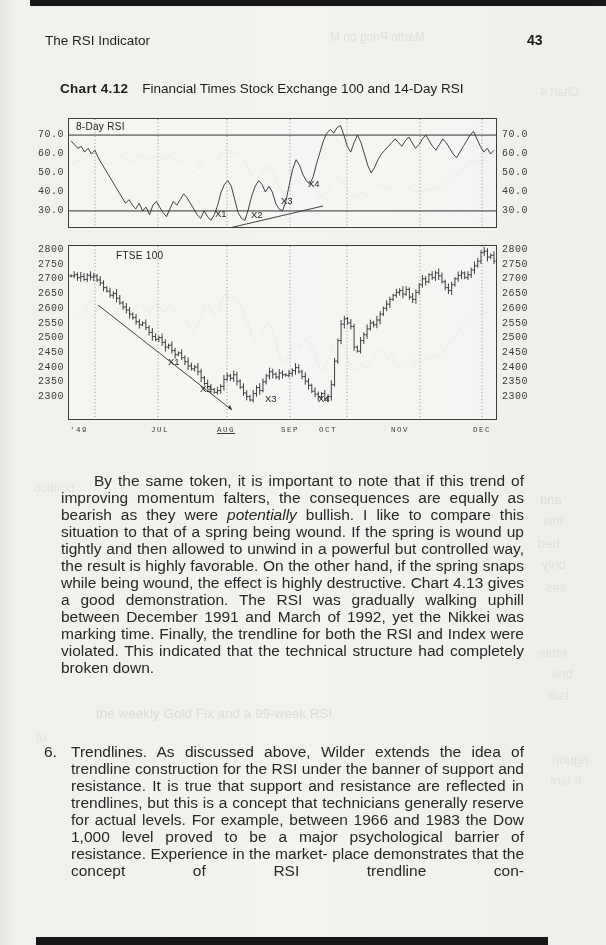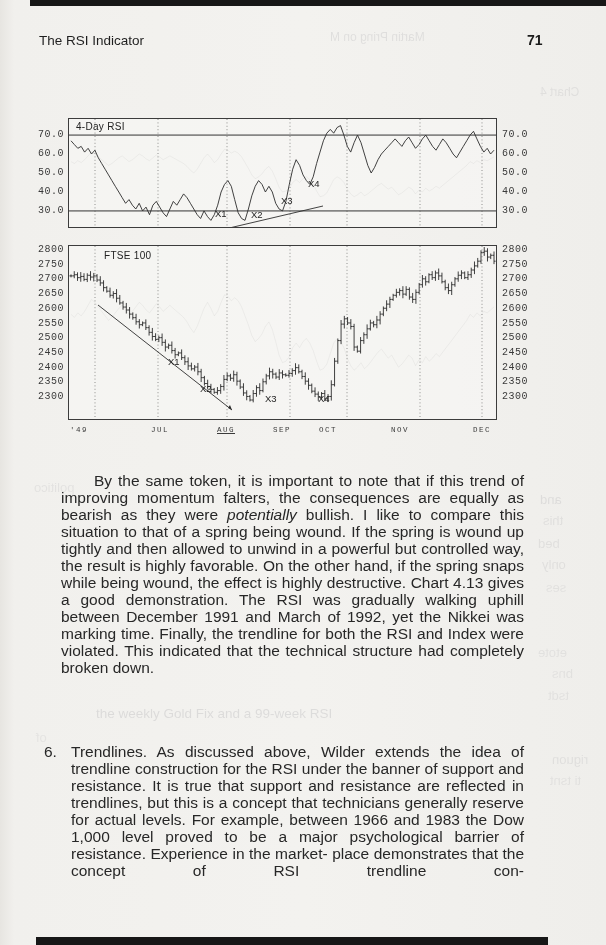--- a/index.html
+++ b/index.html
@@ -2,21 +2,21 @@
 <html><head>
 <meta charset="utf-8">
 <style>
   html,body{margin:0;padding:0;background:#d8d6d2;}
   .page{
     position:relative;width:606px;height:945px;overflow:hidden;
     background:linear-gradient(90deg,#e7e5e1 0px,#f1f0ed 14px,#f3f2ef 50%,#efeeeb 100%);
     font-family:"Liberation Sans",sans-serif;color:#262626;
   }
   .scanbar{position:absolute;background:#171717;}
-  .hdr{position:absolute;top:33px;left:39px;font-size:13.5px;color:#1f1f1f;text-align:right;}
+  .hdr{position:absolute;top:33px;left:45px;font-size:13.5px;color:#1f1f1f;text-align:right;}
   .pgnum{position:absolute;top:32px;left:527px;font-size:14px;font-weight:bold;color:#1b1b1b;}
   .caption{position:absolute;top:81px;left:60px;font-size:13.5px;color:#1d1d1d;}
   .caption b{font-weight:bold;letter-spacing:.3px;margin-right:14px;}
   .plot{position:absolute;background:rgba(255,255,255,.28);}
   .plot svg{display:block;}
   .chart-title{position:absolute;font-size:10px;color:#222;letter-spacing:.3px;}
   .tick{position:absolute;font-family:"Liberation Mono",monospace;font-size:10px;
         letter-spacing:.5px;color:#3a3a3a;line-height:8px;white-space:nowrap;}
   .tick.left{width:26px;text-align:right;}
   .month{position:absolute;top:426px;font-family:"Liberation Mono",monospace;font-size:7.5px;
@@ -31,22 +31,25 @@
 </style>
 </head>
 <body>
 
 <div class="page">
 
   <div class="scanbar" style="left:30px;top:0;width:576px;height:6px;"></div>
   <div class="scanbar" style="left:36px;top:937px;width:512px;height:8px;"></div>
 
   <div class="hdr">The RSI Indicator</div>
-  <div class="pgnum">71</div>
-
+  <div class="pgnum">43</div>
+
+  <div class="caption">
+    <b>Chart 4.12</b><span>Financial Times Stock Exchange 100 and 14-Day RSI</span>
+  </div>
 
   <div class="plot" id="plot-rsi" style="left:68px;top:118px;width:429px;height:110px;">
       <svg width="429" height="110">
         <line x1="27" y1="1" x2="27" y2="109" stroke="#666" stroke-width="0.7" stroke-dasharray="1 2.4"></line>
         <line x1="90" y1="1" x2="90" y2="109" stroke="#666" stroke-width="0.7" stroke-dasharray="1 2.4"></line>
         <line x1="159" y1="1" x2="159" y2="109" stroke="#666" stroke-width="0.7" stroke-dasharray="1 2.4"></line>
         <line x1="222" y1="1" x2="222" y2="109" stroke="#666" stroke-width="0.7" stroke-dasharray="1 2.4"></line>
         <line x1="279" y1="1" x2="279" y2="109" stroke="#666" stroke-width="0.7" stroke-dasharray="1 2.4"></line>
         <line x1="352" y1="1" x2="352" y2="109" stroke="#666" stroke-width="0.7" stroke-dasharray="1 2.4"></line>
         <line x1="414" y1="1" x2="414" y2="109" stroke="#666" stroke-width="0.7" stroke-dasharray="1 2.4"></line>
@@ -55,21 +58,21 @@
         <polyline points="3.0,38.9 6.4,40.8 9.8,42.7 13.2,41.7 16.6,44.6 20.1,42.7 23.5,45.5 26.9,43.6 30.3,47.4 33.7,50.3 37.1,53.1 40.5,55.9 43.9,58.8 47.3,61.6 50.8,64.5 54.2,67.3 57.6,70.2 61.0,68.3 64.4,71.1 67.8,73.0 71.2,70.2 74.6,74.0 78.0,72.1 81.5,75.9 84.9,71.1 88.3,69.2 91.7,72.1 95.1,74.9 98.5,76.8 101.9,73.0 105.3,69.2 108.8,71.1 112.2,68.3 115.6,65.4 119.0,67.3 122.4,70.2 125.8,73.0 129.2,75.9 132.6,77.8 136.0,74.0 139.5,76.8 142.9,78.7 146.3,75.9 149.7,71.1 153.1,64.5 156.5,60.7 159.9,58.8 163.3,61.6 166.7,68.3 170.2,74.9 173.6,77.8 177.0,78.7 180.4,73.0 183.8,66.4 187.2,61.6 190.6,58.8 194.0,60.7 197.4,64.5 200.9,61.6 204.3,64.5 207.7,70.2 211.1,73.0 214.5,74.0 217.9,69.2 221.3,60.7 224.7,53.1 228.1,48.4 231.6,51.2 235.0,55.9 238.4,58.8 241.8,60.7 245.2,56.9 248.6,50.3 252.0,44.6 255.4,38.9 258.8,35.1 262.3,33.2 265.7,35.1 269.1,32.2 272.5,31.3 275.9,36.0 279.3,41.7 282.7,44.6 286.1,39.8 289.5,36.0 293.0,39.8 296.4,45.5 299.8,51.2 303.2,55.0 306.6,52.2 310.0,48.4 313.4,45.5 316.8,43.6 320.3,41.7 323.7,39.8 327.1,37.9 330.5,39.8 333.9,41.7 337.3,38.9 340.7,37.0 344.1,39.8 347.5,42.7 351.0,40.8 354.4,37.9 357.8,36.0 361.2,38.9 364.6,41.7 368.0,43.6 371.4,40.8 374.8,37.9 378.2,39.8 381.7,42.7 385.1,45.5 388.5,47.4 391.9,44.6 395.3,41.7 398.7,38.9 402.1,36.0 405.5,34.1 408.9,37.9 412.4,41.7 415.8,44.6 419.2,42.7 422.6,45.5 426.0,43.6" fill="none" stroke="#777" stroke-width="1" opacity="0.08" transform="translate(429,0) scale(-1,1)"></polyline>
         <polyline points="3.0,22.8 6.4,26.6 9.8,30.3 13.2,28.4 16.6,34.1 20.1,30.3 23.5,36.0 26.9,32.2 30.3,39.8 33.7,45.5 37.1,51.2 40.5,56.9 43.9,62.6 47.3,68.3 50.8,74.0 54.2,79.7 57.6,85.3 61.0,81.6 64.4,87.2 67.8,91.0 71.2,85.3 74.6,92.9 78.0,89.1 81.5,96.7 84.9,87.2 88.3,83.4 91.7,89.1 95.1,94.8 98.5,98.6 101.9,91.0 105.3,83.4 108.8,87.2 112.2,81.6 115.6,75.9 119.0,79.7 122.4,85.3 125.8,91.0 129.2,96.7 132.6,100.5 136.0,92.9 139.5,98.6 142.9,102.4 146.3,96.7 149.7,87.2 153.1,74.0 156.5,66.4 159.9,62.6 163.3,68.3 166.7,81.6 170.2,94.8 173.6,100.5 177.0,102.4 180.4,91.0 183.8,77.8 187.2,68.3 190.6,62.6 194.0,66.4 197.4,74.0 200.9,68.3 204.3,74.0 207.7,85.3 211.1,91.0 214.5,92.9 217.9,83.4 221.3,66.4 224.7,51.2 228.1,41.7 231.6,47.4 235.0,56.9 238.4,62.6 241.8,66.4 245.2,58.8 248.6,45.5 252.0,34.1 255.4,22.8 258.8,15.2 262.3,11.4 265.7,15.2 269.1,9.5 272.5,7.6 275.9,17.1 279.3,28.4 282.7,34.1 286.1,24.7 289.5,17.1 293.0,24.7 296.4,36.0 299.8,47.4 303.2,55.0 306.6,49.3 310.0,41.7 313.4,36.0 316.8,32.2 320.3,28.4 323.7,24.7 327.1,20.9 330.5,24.7 333.9,28.4 337.3,22.8 340.7,19.0 344.1,24.7 347.5,30.3 351.0,26.6 354.4,20.9 357.8,17.1 361.2,22.8 364.6,28.4 368.0,32.2 371.4,26.6 374.8,20.9 378.2,24.7 381.7,30.3 385.1,36.0 388.5,39.8 391.9,34.1 395.3,28.4 398.7,22.8 402.1,17.1 405.5,13.3 408.9,20.9 412.4,28.4 415.8,34.1 419.2,30.3 422.6,36.0 426.0,32.2" fill="none" stroke="#2d2d2d" stroke-width="0.9" stroke-linejoin="round"></polyline>
         <line x1="157" y1="111" x2="255" y2="88" stroke="#2e2e2e" stroke-width="0.9"></line>
         <text x="147" y="99" fill="#1f1f1f" font-size="9.5px" font-family="&quot;Liberation Sans&quot;,sans-serif">X1</text>
         <text x="183" y="100" fill="#1f1f1f" font-size="9.5px" font-family="&quot;Liberation Sans&quot;,sans-serif">X2</text>
         <text x="213" y="86" fill="#1f1f1f" font-size="9.5px" font-family="&quot;Liberation Sans&quot;,sans-serif">X3</text>
         <text x="240" y="69" fill="#1f1f1f" font-size="9.5px" font-family="&quot;Liberation Sans&quot;,sans-serif">X4</text>
         <rect x="0.5" y="0.5" width="428" height="109" fill="none" stroke="#3c3c3c" stroke-width="1"></rect>
       </svg>
     </div>
-  <div class="chart-title" id="title-rsi" style="left:76px;top:121px;">4-Day RSI</div>
+  <div class="chart-title" id="title-rsi" style="left:76px;top:121px;">8-Day RSI</div>
 
   <div class="plot" id="plot-ftse" style="left:68px;top:245px;width:429px;height:175px;">
       <svg width="429" height="175">
         <line x1="27" y1="1" x2="27" y2="174" stroke="#666" stroke-width="0.7" stroke-dasharray="1 2.4"></line>
         <line x1="90" y1="1" x2="90" y2="174" stroke="#666" stroke-width="0.7" stroke-dasharray="1 2.4"></line>
         <line x1="159" y1="1" x2="159" y2="174" stroke="#666" stroke-width="0.7" stroke-dasharray="1 2.4"></line>
         <line x1="222" y1="1" x2="222" y2="174" stroke="#666" stroke-width="0.7" stroke-dasharray="1 2.4"></line>
         <line x1="279" y1="1" x2="279" y2="174" stroke="#666" stroke-width="0.7" stroke-dasharray="1 2.4"></line>
         <line x1="352" y1="1" x2="352" y2="174" stroke="#666" stroke-width="0.7" stroke-dasharray="1 2.4"></line>
         <line x1="414" y1="1" x2="414" y2="174" stroke="#666" stroke-width="0.7" stroke-dasharray="1 2.4"></line>
@@ -469,21 +472,21 @@
         <line x1="426" y1="16.176470588235293" x2="427.6" y2="16.176470588235293" stroke="#2b2b2b" stroke-width="0.9"></line>
         <line x1="30" y1="60" x2="164" y2="165" stroke="#2e2e2e" stroke-width="0.9"></line>
         <polygon points="164,165 160,163 162,160" fill="#2e2e2e"></polygon>
         <text x="100" y="120" fill="#1f1f1f" font-size="9.5px" font-family="&quot;Liberation Sans&quot;,sans-serif">X1</text>
         <text x="132" y="147" fill="#1f1f1f" font-size="9.5px" font-family="&quot;Liberation Sans&quot;,sans-serif">X2</text>
         <text x="197" y="157" fill="#1f1f1f" font-size="9.5px" font-family="&quot;Liberation Sans&quot;,sans-serif">X3</text>
         <text x="250" y="157" fill="#1f1f1f" font-size="9.5px" font-family="&quot;Liberation Sans&quot;,sans-serif">X4</text>
         <rect x="0.5" y="0.5" width="428" height="174" fill="none" stroke="#3c3c3c" stroke-width="1"></rect>
       </svg>
     </div>
-  <div class="chart-title" id="title-ftse" style="left:64px;top:250px;padding-left:40px;">FTSE 100</div>
+  <div class="chart-title" id="title-ftse" style="left:76px;top:250px;padding-left:40px;">FTSE 100</div>
 
   <div id="axis-layer">
       <span class="tick left" style="left: 38px; top: 131.069px;">70.0</span>
       <span class="tick right" style="left: 502px; top: 131.069px;">70.0</span>
       <span class="tick left" style="left: 38px; top: 150.034px;">60.0</span>
       <span class="tick right" style="left: 502px; top: 150.034px;">60.0</span>
       <span class="tick left" style="left: 38px; top: 169px;">50.0</span>
       <span class="tick right" style="left: 502px; top: 169px;">50.0</span>
       <span class="tick left" style="left: 38px; top: 187.966px;">40.0</span>
       <span class="tick right" style="left: 502px; top: 187.966px;">40.0</span>
@@ -507,21 +510,21 @@
       <span class="tick right" style="left: 502px; top: 348.941px;">2450</span>
       <span class="tick left" style="left: 38px; top: 363.647px;">2400</span>
       <span class="tick right" style="left: 502px; top: 363.647px;">2400</span>
       <span class="tick left" style="left: 38px; top: 378.353px;">2350</span>
       <span class="tick right" style="left: 502px; top: 378.353px;">2350</span>
       <span class="tick left" style="left: 38px; top: 393.059px;">2300</span>
       <span class="tick right" style="left: 502px; top: 393.059px;">2300</span>
       <span class="month" style="left: 70px;">'49</span>
       <span class="month" style="left: 160px; transform: translateX(-50%); font-family: Liberation Mono, monospace;">JUL</span>
       <span class="month" style="left: 226px; transform: translateX(-50%); text-decoration: underline;">AUG</span>
-      <span class="month" style="left: 282px; transform: translateX(-50%);">SEP</span>
+      <span class="month" style="left: 290px; transform: translateX(-50%);">SEP</span>
       <span class="month" style="left: 328px; transform: translateX(-50%);">OCT</span>
       <span class="month" style="left: 400px; transform: translateX(-50%);">NOV</span>
       <span class="month" style="left: 482px; transform: translateX(-50%);">DEC</span>
     </div>
 
   <p class="body-text" id="para1"><span>By the same token, it is important to note that if this trend of improving momentum falters, the consequences are equally as bearish as they were </span><i>potentially</i><span> bullish. I like to compare this situation to that of a spring being wound. If the spring is wound up tightly and then allowed to unwind in a powerful but controlled way, the result is highly favorable. On the other hand, if the spring snaps while being wound, the effect is highly destructive. Chart 4.13 gives a good demonstration. The RSI was gradually walking uphill between December 1991 and March of 1992, yet the Nikkei was marking time. Finally, the trendline for both the RSI and Index were violated. This indicated that the technical structure had completely broken down.</span></p>
 
   <p class="body-text" id="item6-num">6.</p>
   <p class="body-text" id="item6">Trendlines. As discussed above, Wilder extends the idea of trendline construction for the RSI under the banner of support and resistance. It is true that support and resistance are reflected in trendlines, but this is a concept that technicians generally reserve for actual levels. For example, between 1966 and 1983 the Dow 1,000 level proved to be a major psychological barrier of resistance. Experience in the market- place demonstrates that the concept of RSI trendline con-</p>
 

